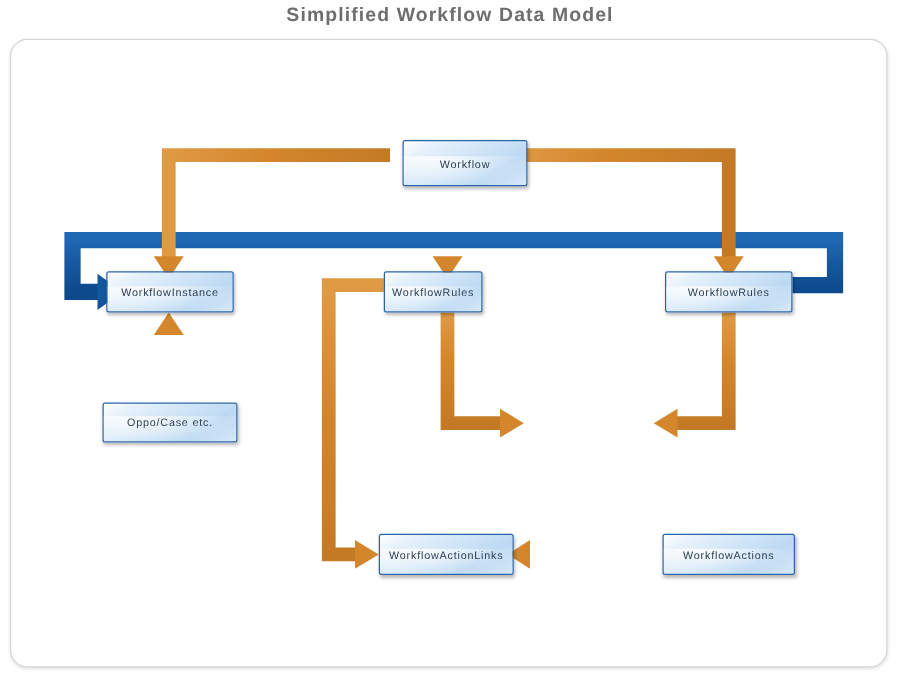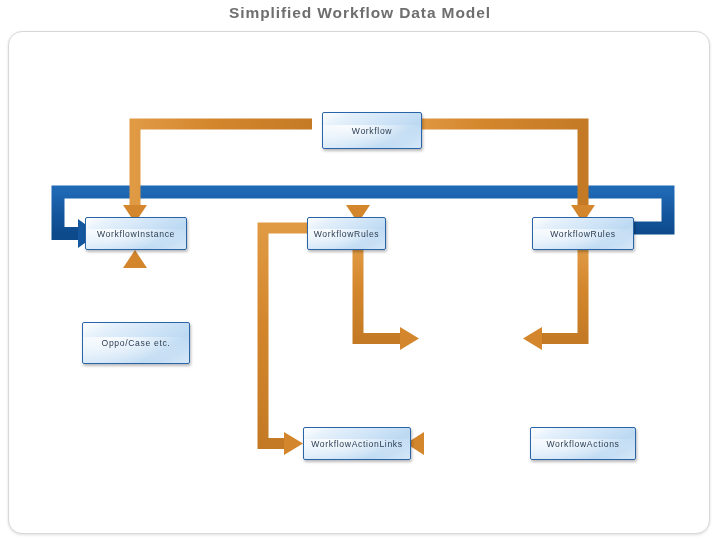--- a/index.html
+++ b/index.html
@@ -144,21 +144,21 @@
   </div>
 
   <div class="node" style="left:307px;top:217px;width:79px;height:33px;">
     <span class="lbl">WorkflowRules</span>
   </div>
 
   <div class="node" style="left:532px;top:217px;width:102px;height:33px;">
     <span class="lbl">WorkflowRules</span>
   </div>
 
-  <div class="node" style="left:82px;top:322px;width:108px;height:42px;justify-content:center;">
+  <div class="node" style="left:82px;top:322px;width:108px;height:32px;justify-content:center;">
     <span class="lbl">Oppo/Case etc.</span>
   </div>
 
 
   <div class="node" style="left:303px;top:427px;width:108px;height:33px;">
     <span class="lbl">WorkflowActionLinks</span>
   </div>
 
   <div class="node" style="left:530px;top:427px;width:106px;height:33px;">
     <span class="lbl">WorkflowActions</span>

